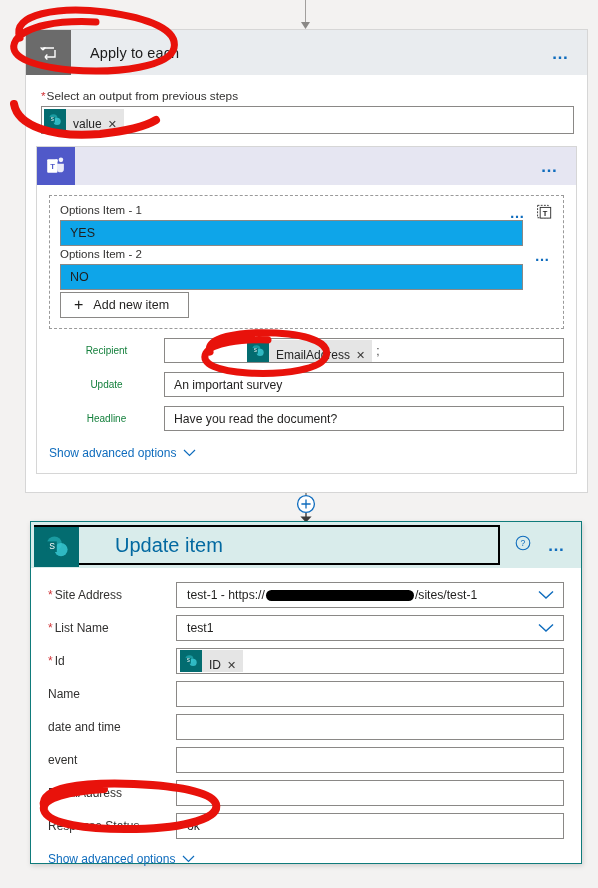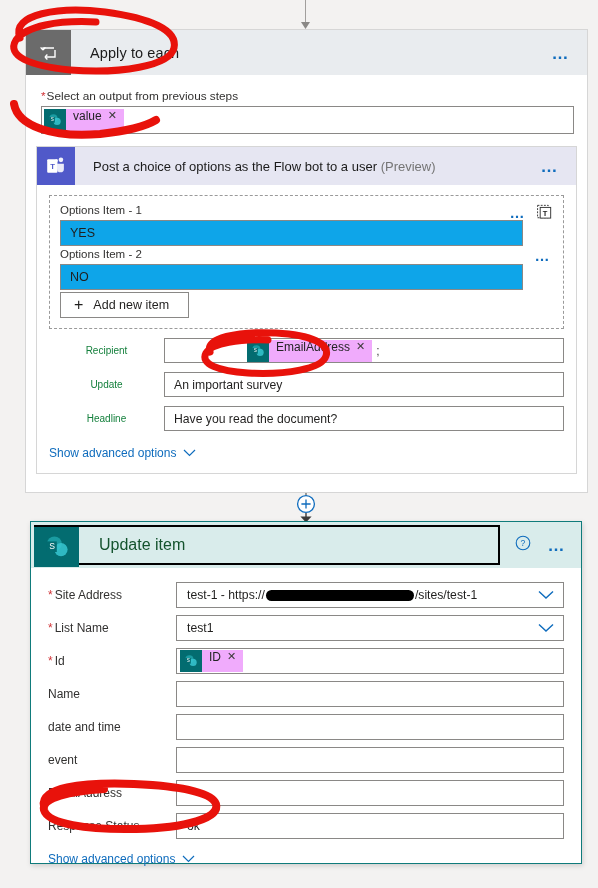--- a/index.html
+++ b/index.html
@@ -54,22 +54,22 @@
   .req-label .star { color: #d13438; margin-right: 1px; }
 
   .field-box {
     border: 1px solid #8a8886; background: #fff; height: 28px;
     display: flex; align-items: center; padding: 0 2px;
   }
   .wide-out { width: 533px; }
 
   
   .token {
-    display: inline-flex; align-items: flex-start; height: 22px;
-    background: #f0abfc; color: #242424; font-size: 12px;
+    display: inline-flex; align-items: flex-end; height: 22px;
+    background: #e5e5e5; color: #242424; font-size: 12px;
   }
   .token .tok-ico {
     width: 22px; height: 22px; background: #036c70;
     display: flex; align-items: center; justify-content: center;
     flex: 0 0 22px;
   }
   .token .tok-text { padding: 0 6px 0 7px; white-space: nowrap; }
   .token .tok-x { padding-right: 7px; color: #3b3a39; font-size: 11px; }
   .token-after { font-size: 12px; color: #444; margin-left: 4px; }
 
@@ -148,21 +148,21 @@
   }
   .sp-header-sel {
     position: absolute; left: 3px; top: 3px; width: 466px; height: 40px;
     border: 2px solid #000; background: transparent; pointer-events: none;
   }
   .sp-icon {
     width: 45px; height: 40px; background: #036c70; margin: 3px 0 0 3px;
     display: flex; align-items: center; justify-content: center; flex: 0 0 45px;
     position: relative; z-index: 2;
   }
-  .sp-title { margin-left: 20px; font-size: 16px; color: #14532d; position: relative; z-index: 2; }
+  .sp-title { margin-left: 36px; font-size: 20px; color: #0369a1; position: relative; z-index: 2; }
   .sp-header-tools {
     position: absolute; right: 14px; top: 50%; transform: translateY(-50%);
     display: flex; align-items: center; gap: 17px;
   }
 
   .sp-body { padding: 7px 17px 0 17px; }
   .sp-row { display: flex; align-items: center; margin-top: 7px; }
   .sp-label { width: 128px; flex: 0 0 128px; font-size: 12px; color: #323130; }
   .sp-label .star { color: #d13438; margin-right: 2px; }
   .sp-input {
@@ -235,24 +235,20 @@
   <div class="teams-card">
     <div class="teams-header">
       <div class="teams-icon">
         <svg width="22" height="22" viewBox="0 0 24 24">
           <circle cx="17.4" cy="5.3" r="2.5" fill="#ffffff" opacity=".92"></circle>
           <circle cx="12.6" cy="6.0" r="1.7" fill="#ffffff" opacity=".75"></circle>
           <path d="M13.2 9.6h7.4v5.6a3.7 3.7 0 0 1-3.7 3.7 3.7 3.7 0 0 1-3.7-3.7z" fill="#ffffff" opacity=".88"></path>
           <rect x="2.4" y="4.6" width="11.2" height="14.8" rx="1.1" fill="#ffffff"></rect>
           <text x="5.6" y="15.1" font-size="8.4" font-weight="bold" fill="#5059c9" font-family="Liberation Sans, sans-serif">T</text>
         </svg>
-      </div>
-      <div class="teams-title">
-        <span>Post a choice of options as the Flow bot to a user</span>
-        <span class="preview">(Preview)</span>
       </div>
       <div class="header-ellipsis">…</div>
     </div>
 
     <div class="teams-body">
       <div class="options-group">
 
         <div class="opt-row">
           <div class="opt-label">Options Item - 1</div>
           <div class="opt-input">YES</div>

